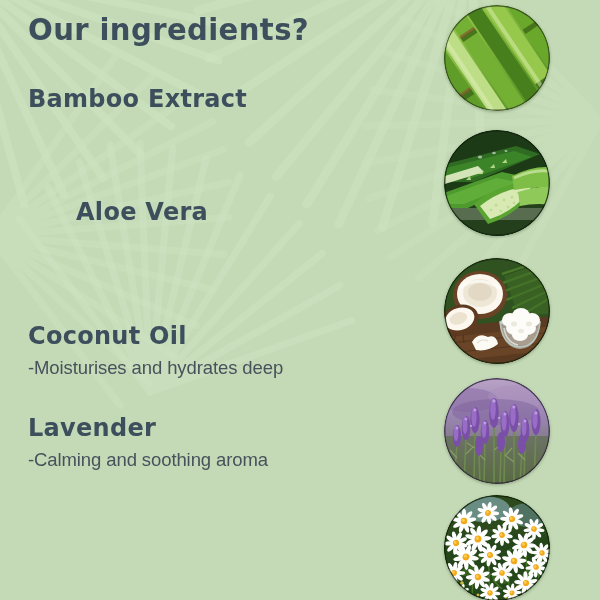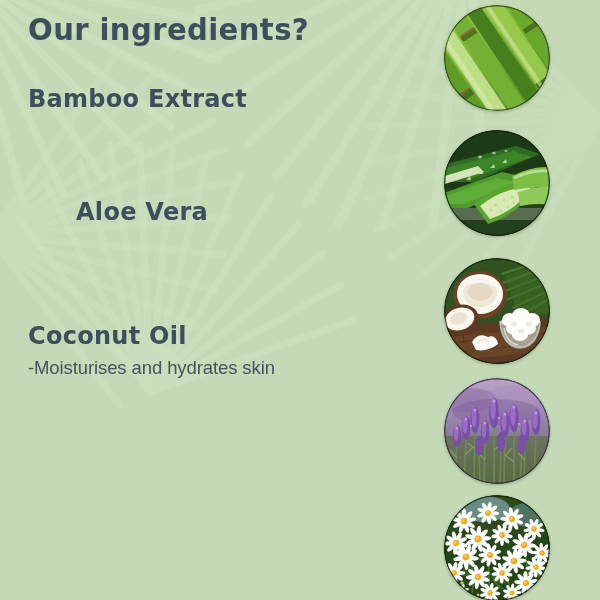--- a/index.html
+++ b/index.html
@@ -103,24 +103,30 @@
 
     <div class="block" style="top:199px;margin-left:48px;">
       <div class="ing-name">Aloe Vera</div>
       <div class="ing-lines">
       </div>
     </div>
 
     <div class="block" style="top:323px;">
       <div class="ing-name">Coconut Oil</div>
       <div class="ing-lines">
-        <div class="ing-line">-Moisturises and hydrates skin</div>
+        <div class="ing-line">-Moisturises and hydrates deep</div>
       </div>
     </div>
 
+    <div class="block" style="top:415px;">
+      <div class="ing-name">Lavender</div>
+      <div class="ing-lines">
+        <div class="ing-line">-Calming and soothing aroma</div>
+      </div>
+    </div>
 
   </div>
 
   <div class="photo" style="left:444px;top:5px;">
     <svg viewBox="0 0 106 106" xmlns="http://www.w3.org/2000/svg">
       <defs>
         <linearGradient id="bamA" x1="0" y1="0" x2="1" y2="1">
           <stop offset="0" stop-color="#9ccc4e"></stop>
             <stop offset="1" stop-color="#4e8b22"></stop>
         </linearGradient>

